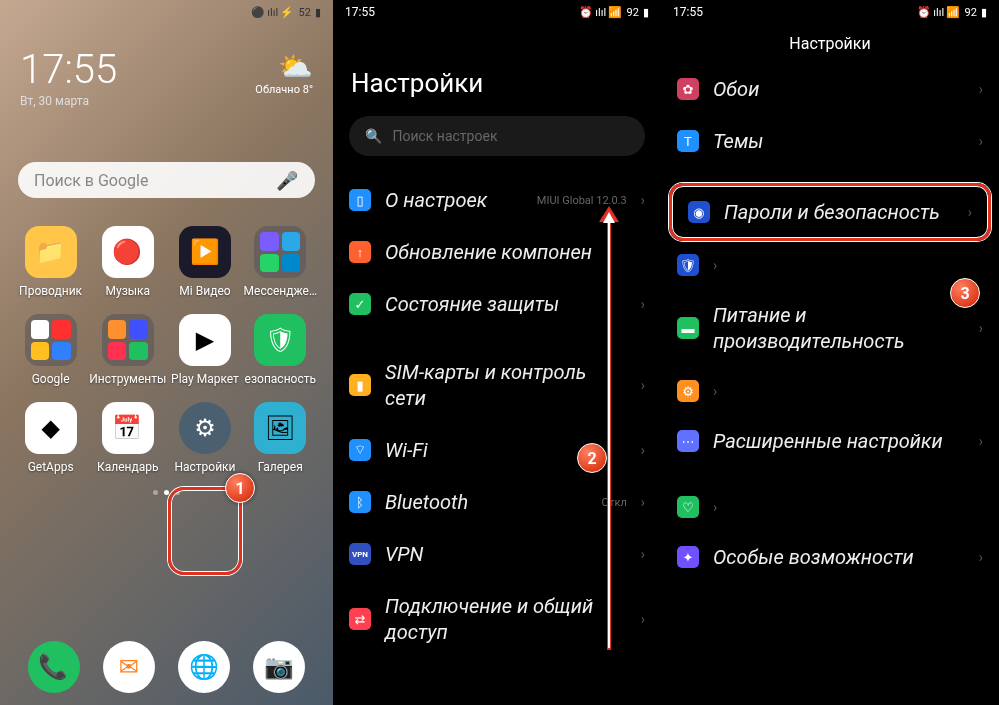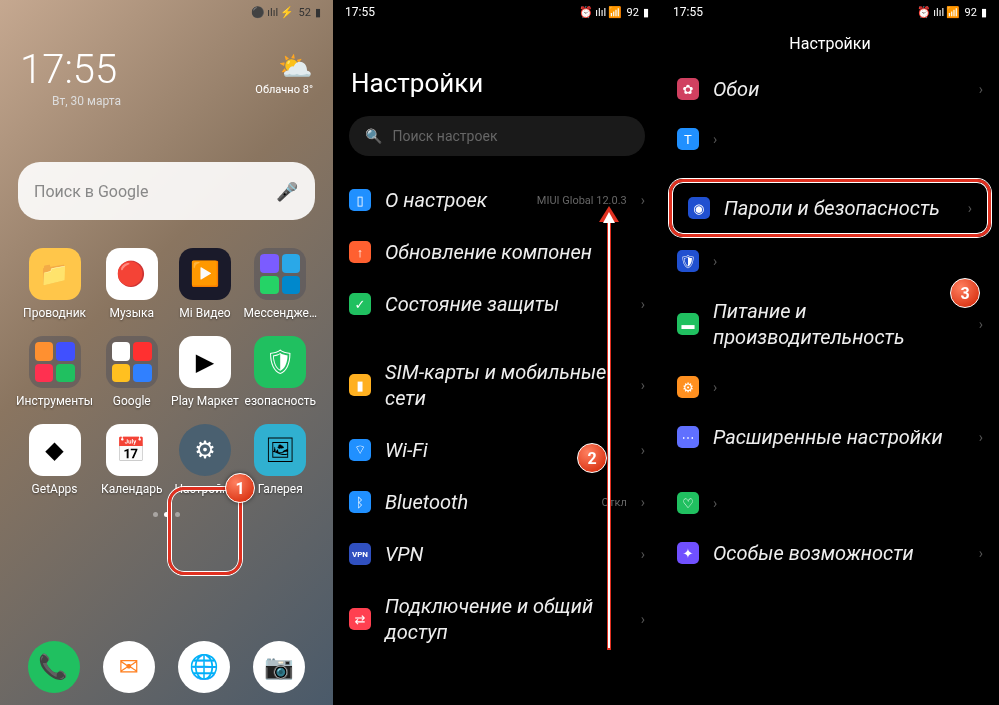--- a/index.html
+++ b/index.html
@@ -11,24 +11,24 @@
 
 
 .status-bar { display: flex; justify-content: space-between; align-items: center; padding: 6px 12px; font-size: 12px; height: 24px; }
 .status-bar.dark { color: #333; }
 .status-bar.light { color: #fff; }
 .status-right { display: flex; gap: 4px; align-items: center; font-size: 11px; }
 
 
 .home-top { display: flex; justify-content: space-between; padding: 26px 20px 18px; }
 .clock { font-size: 40px; font-weight: 300; color: #fff; line-height: 1; }
-.date { font-size: 12px; color: #ddd; margin-top: 4px; margin-left: 32px; }
+.date { font-size: 12px; color: #ddd; margin-top: 4px; }
 .weather { text-align: right; color: #fff; font-size: 11px; }
 .weather-icon { font-size: 28px; }
-.search-bar { background: rgba(255,255,255,0.9); margin: 36px 18px 28px; border-radius: 22px; height: 58px; display: flex; align-items: center; padding: 0 16px; color: #888; justify-content: space-between; }
+.search-bar { background: rgba(255,255,255,0.9); margin: 36px 18px 28px; border-radius: 22px; height: 36px; display: flex; align-items: center; padding: 0 16px; color: #888; justify-content: space-between; }
 .mic { color: #555; font-size: 18px; }
 .app-grid { display: grid; grid-template-columns: repeat(4, 1fr); gap: 16px 4px; padding: 0 16px; }
 .app-item { display: flex; flex-direction: column; align-items: center; gap: 6px; }
 .app-icon { width: 52px; height: 52px; border-radius: 14px; display: flex; align-items: center; justify-content: center; font-size: 24px; position: relative; }
 .app-label { font-size: 12px; color: #fff; text-shadow: 0 1px 2px rgba(0,0,0,0.5); }
 .app-folder { background: rgba(80,80,90,0.5); display: grid; grid-template-columns: 1fr 1fr; grid-template-rows: 1fr 1fr; gap: 3px; padding: 6px; }
 .folder-mini { border-radius: 4px; width: 100%; height: 100%; }
 .highlight-1 { position: absolute; border: 3px solid #e03020; border-radius: 16px; width: 74px; height: 88px; left: 168px; top: 487px; pointer-events: none; box-shadow: inset 0 0 0 1px #fff, 0 0 0 1px #fff; }
 .page-dots { display: flex; justify-content: center; gap: 6px; margin-top: 16px; }
 .dot { width: 5px; height: 5px; border-radius: 50%; background: rgba(255,255,255,0.4); }
@@ -101,37 +101,37 @@
           <div class="folder-mini" style="background:#7b5cff"></div>
           <div class="folder-mini" style="background:#2aa8e8"></div>
           <div class="folder-mini" style="background:#25d366"></div>
           <div class="folder-mini" style="background:#0088cc"></div>
         </div>
         <div class="app-label">Мессендже…</div>
       </div>
 
     <div class="app-item">
         <div class="app-icon app-folder">
+          <div class="folder-mini" style="background:#fff"></div>
+          <div class="folder-mini" style="background:#ff3030"></div>
+          <div class="folder-mini" style="background:#ffc020"></div>
+          <div class="folder-mini" style="background:#3080ff"></div>
+        </div>
+        <div class="app-label">Google</div>
+      </div>
+    <div class="app-item">
+        <div class="app-icon app-folder">
           <div class="folder-mini" style="background:#ff9030"></div>
           <div class="folder-mini" style="background:#4050ff"></div>
           <div class="folder-mini" style="background:#ff3050"></div>
           <div class="folder-mini" style="background:#20c060"></div>
         </div>
         <div class="app-label">Инструменты</div>
       </div>
     <div class="app-item">
-        <div class="app-icon app-folder">
-          <div class="folder-mini" style="background:#fff"></div>
-          <div class="folder-mini" style="background:#ff3030"></div>
-          <div class="folder-mini" style="background:#ffc020"></div>
-          <div class="folder-mini" style="background:#3080ff"></div>
-        </div>
-        <div class="app-label">Google</div>
-      </div>
-    <div class="app-item">
         <div class="app-icon" style="background:#ffffff">▶</div>
         <div class="app-label">Play Маркет</div>
       </div>
     <div class="app-item">
         <div class="app-icon" style="background:#20c060;color:#fff">🛡</div>
         <div class="app-label">езопасность</div>
       </div>
 
     <div class="app-item">
         <div class="app-icon" style="background:#ffffff">◆</div>
@@ -185,21 +185,21 @@
     <div class="row-label">Обновление компонен</div>
   </div>
   <div class="setting-row">
     <div class="row-icon" style="background:#20c060;color:#fff">✓</div>
     <div class="row-label">Состояние защиты</div>
     <div class="chevron">›</div>
   </div>
   <div class="spacer"></div>
   <div class="setting-row">
     <div class="row-icon" style="background:#ffb020;color:#fff">▮</div>
-    <div class="row-label">SIM-карты и мобильные сети</div>
+    <div class="row-label">SIM-карты и контроль сети</div>
     <div class="chevron">›</div>
   </div>
   <div class="setting-row">
     <div class="row-icon" style="background:#2090ff;color:#fff">⌔</div>
     <div class="row-label">Wi-Fi</div>
     <div class="chevron">›</div>
   </div>
   <div class="setting-row">
     <div class="row-icon" style="background:#2090ff;color:#fff">ᛒ</div>
     <div class="row-label">Bluetooth</div>
@@ -225,20 +225,21 @@
   </div>
   <div class="settings-header">Настройки</div>
 
   <div class="setting-row">
     <div class="row-icon" style="background:#d04060;color:#fff">✿</div>
     <div class="row-label">Обои</div>
     <div class="chevron">›</div>
   </div>
   <div class="setting-row">
     <div class="row-icon" style="background:#2090ff;color:#fff">T</div>
+    <div class="row-label">Темы</div>
     <div class="chevron">›</div>
   </div>
   <div class="spacer"></div>
   <div class="highlight-3-box">
     <div class="setting-row">
       <div class="row-icon" style="background:#2050d0;color:#fff">◉</div>
       <div class="row-label">Пароли и безопасность</div>
       <div class="chevron">›</div>
     </div>
   </div>

